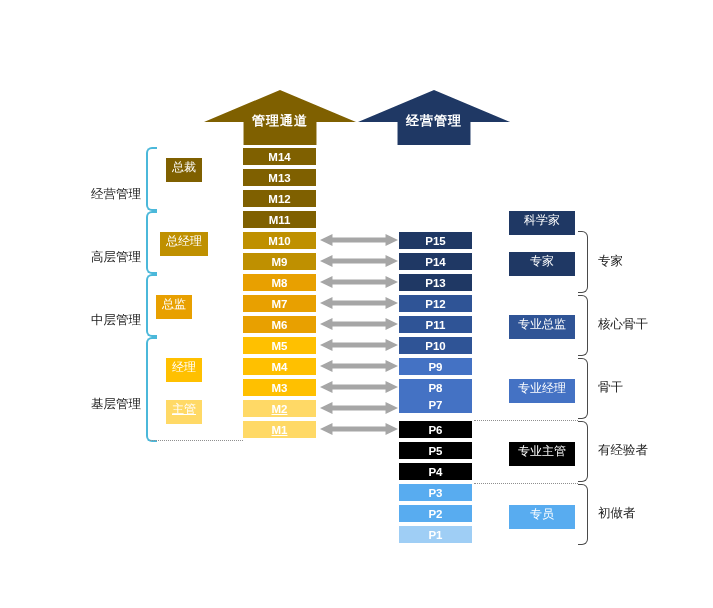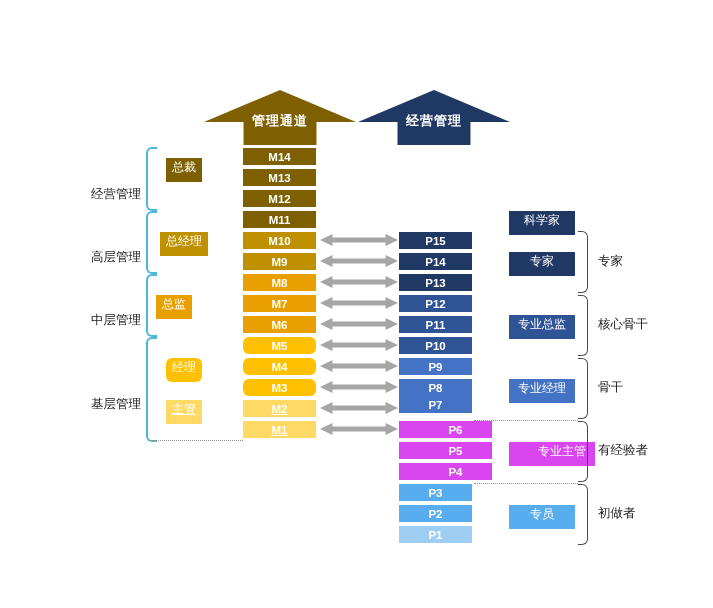--- a/index.html
+++ b/index.html
@@ -19,23 +19,23 @@
   .arrow-prof { left:358px; background:#1F3864; }
 
   .block {
     position:absolute; width:73px; height:17px;
     display:flex; align-items:center; justify-content:center;
     color:#ffffff; font-size:11.5px; font-weight:bold;
   }
   .m { left:243px; }
   .p { left:399px; }
   .mt0 { background:#7F6000; } .mt1 { background:#BF9000; } .mt2 { background:#E8A000; }
-  .mt3 { background:#FFC000;border-radius:6px; } .mt4 { background:#FFD966;text-decoration:underline; }
+  .mt3 { background:#FFC000; } .mt4 { background:#FFD966;text-decoration:underline; }
   .pt0 { background:#1F3864; } .pt1 { background:#2F5496;text-align:right; } .pt2 { background:#4472C4; }
-  .pt3 { background:#d946ef;padding-left:20px; } .pt4 { background:#58ACF0; } .pt5 { background:#9FCEF5; }
+  .pt3 { background:#000000; } .pt4 { background:#58ACF0; } .pt5 { background:#9FCEF5; }
 
   .link-arrow {
     position:absolute; left:320px; width:78px; height:12px; background:#A6A6A6;
     clip-path: polygon(0% 50%, 16% 0%, 16% 30%, 84% 30%, 84% 0%, 100% 50%, 84% 100%, 84% 70%, 16% 70%, 16% 100%);
   }
 
   .bracket-l {
     position:absolute; left:146px; width:9px;
     border-left:2px solid #4BB8DA; border-top:2px solid #4BB8DA; border-bottom:2px solid #4BB8DA;
     border-radius:6px 0 0 6px;

